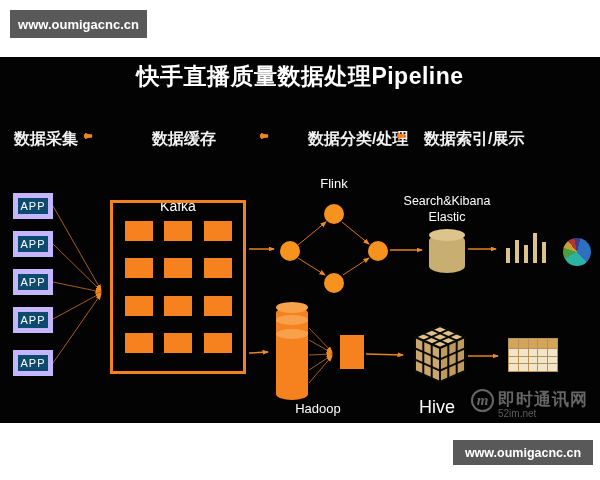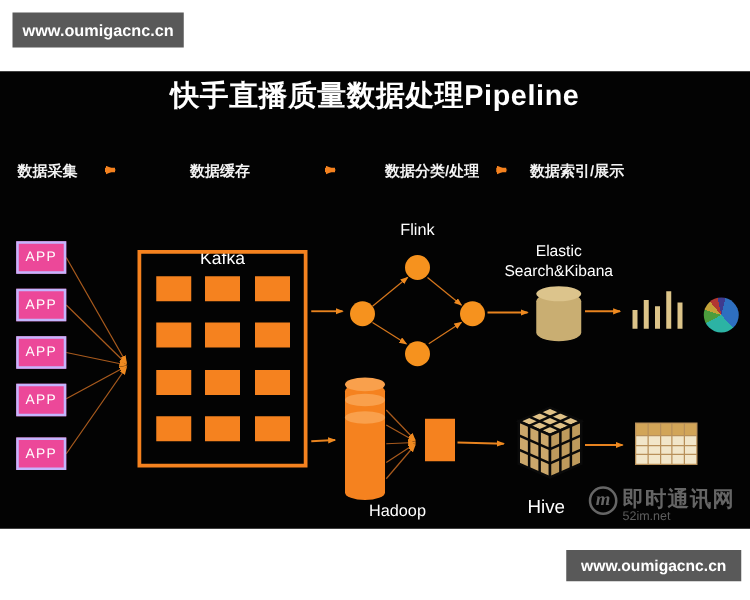--- a/index.html
+++ b/index.html
@@ -9,29 +9,29 @@
   .wm-box { position:absolute; background:#595959; color:#fff; font-weight:bold;
             display:flex; align-items:center; justify-content:center; }
   .wm-top { left:10px; top:10px; width:137px; height:28px; font-size:13px; }
   .wm-bottom { left:453px; top:440px; width:140px; height:25px; font-size:12.5px; }
 
   .canvas { position:absolute; left:0; top:57px; width:600px; height:366px; background:#030303; }
 
   .title { position:absolute; left:0; top:4px; width:600px; text-align:center;
            color:#fff; font-size:23px; font-weight:bold; letter-spacing:.5px; }
 
-  .stage-label { position:absolute; top:72px; color:#f2f2f2; font-size:12px; font-weight:bold; white-space:nowrap; }
+  .stage-label { position:absolute; top:72px; color:#f2f2f2; font-size:16px; font-weight:bold; white-space:nowrap; }
   .sl1 { left:14px; } .sl2 { left:152px; } .sl3 { left:308px; } .sl4 { left:424px; }
 
   svg.overlay { position:absolute; left:0; top:0; width:600px; height:366px; }
 
   .node-label { position:absolute; color:#fff; text-align:center; white-space:nowrap; }
 
-  .app-box { position:absolute; left:13px; width:40px; height:26px; background:#ec4899;
-             border:2px solid #c4b5fd; color:#fff; font-size:11px; letter-spacing:1px;
+  .app-box { position:absolute; left:13px; width:40px; height:26px; background:#0c4a6e;
+             border:5px solid #c4b5fd; color:#fff; font-size:11px; letter-spacing:1px;
              display:flex; align-items:center; justify-content:center; }
 
   .kafka-box { position:absolute; left:110px; top:143px; width:136px; height:174px;
                border:3px solid #f5821f; display:grid;
                grid-template-columns:repeat(3,28px); grid-template-rows:repeat(4,20px);
                justify-content:space-evenly; align-content:space-evenly; }
   .kcell { background:#f5821f; }
 
   .fcircle { position:absolute; width:20px; height:20px; border-radius:50%; background:#f6921e; }
 
@@ -151,22 +151,22 @@
       <div class="kcell"></div>
     </div>
 
     <div class="node-label" style="left:304px; top:119px; width:60px; font-size:13px;">Flink</div>
     <div class="fcircle" style="left:280px; top:184px;"></div>
     <div class="fcircle" style="left:324px; top:147px;"></div>
     <div class="fcircle" style="left:368px; top:184px;"></div>
     <div class="fcircle" style="left:324px; top:216px;"></div>
 
     <div class="node-label" style="left:387px; top:136px; width:120px; font-size:12.5px; line-height:16px;">
+      <div>Search&amp;Kibana</div>
       <div>Elastic</div>
-      <div>Search&amp;Kibana</div>
     </div>
     <div class="cyl es-cyl">
       <div class="body"></div>
       <div class="cap"></div>
     </div>
 
     <div class="bar-icon">
       <div style="height:15px"></div>
       <div style="height:23px"></div>
       <div style="height:18px"></div>
@@ -197,21 +197,21 @@
         <line x1="10.3" y1="15.7" x2="10.3" y2="49.7"></line>
           <line x1="18.7" y1="19.3" x2="18.7" y2="53.3"></line>
         <line x1="2" y1="23.3" x2="27" y2="34.3"></line>
           <line x1="2" y1="34.7" x2="27" y2="45.7"></line>
         <line x1="35.3" y1="19.3" x2="35.3" y2="53.3"></line>
           <line x1="43.7" y1="15.7" x2="43.7" y2="49.7"></line>
         <line x1="27" y1="34.3" x2="52" y2="23.3"></line>
           <line x1="27" y1="45.7" x2="52" y2="34.7"></line>
       </g>
     </svg>
-    <div class="node-label" style="left:407px; top:340px; width:60px; font-size:15px;">Hive</div>
+    <div class="node-label" style="left:407px; top:340px; width:60px; font-size:18px;">Hive</div>
 
     <div class="table-icon">
       <div class="hc"></div>
         <div class="hc"></div>
         <div class="hc"></div>
         <div class="hc"></div>
         <div class="hc"></div>
       <div class="bc"></div>
         <div class="bc"></div>
         <div class="bc"></div>

